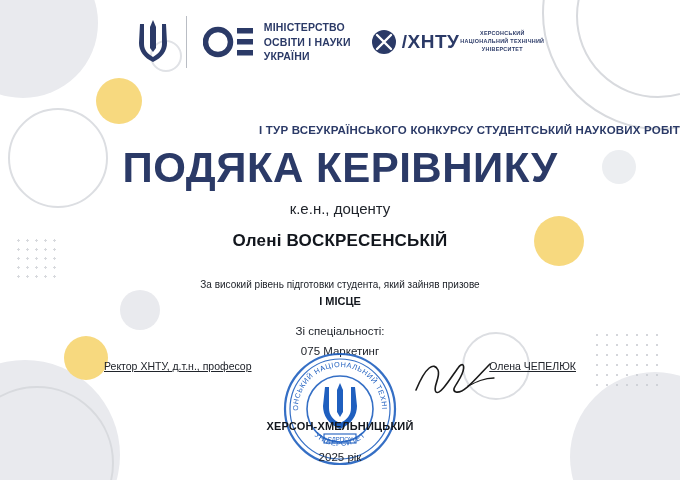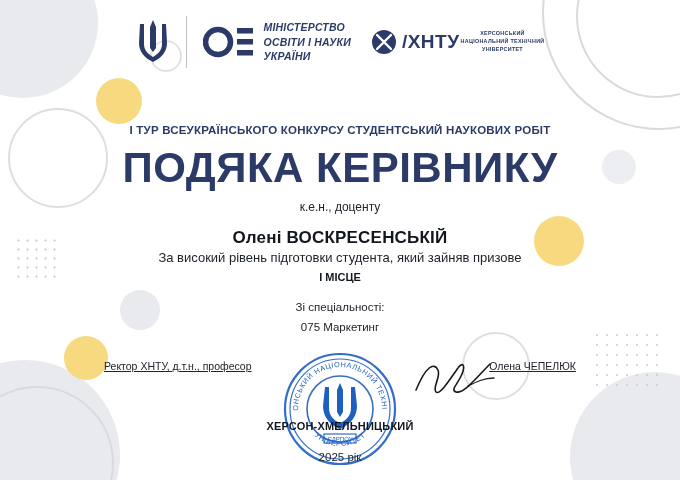--- a/index.html
+++ b/index.html
@@ -149,21 +149,20 @@
   .mon-mark {
     width: 52px; height: 44px;
   }
   .mon-text {
     font-size: 10.5px;
     font-weight: bold;
     color: #2b3a67;
     line-height: 1.38;
     letter-spacing: .2px;
     text-transform: uppercase;
-    font-style: italic;
   }
   .khntu-logo {
     display: flex;
     align-items: flex-start;
     gap: 1px;
     margin-left: 4px;
   }
   .khntu-top {
     display: flex;
     align-items: center;
@@ -193,44 +192,46 @@
     position: absolute;
     left: 0; right: 0; top: 124px;
     text-align: center;
   }
   .contest-line {
     font-size: 11.5px;
     font-weight: bold;
     color: #2b3a67;
     letter-spacing: .2px;
     text-transform: uppercase;
+    text-align: right;
   }
   .main-title {
     margin-top: 10px;
     font-size: 42px;
     font-weight: bold;
     color: #2b3a67;
     letter-spacing: .5px;
     line-height: 1.05;
     text-transform: uppercase;
   }
   .degree {
     margin-top: 10px;
-    font-size: 12px;
+    font-size: 15px;
     color: #20242b;
   }
   .recipient {
     margin-top: 14px;
     font-size: 17px;
     font-weight: bold;
     color: #12161d;
     letter-spacing: .2px;
   }
   .reason {
-    font-size: 13px;
+    margin-top: 26px;
+    font-size: 10px;
     color: #20242b;
     line-height: 1.5;
   }
   .place {
     margin-top: 3px;
     font-size: 11px;
     font-weight: bold;
     color: #12161d;
   }
   .specialty-label {

